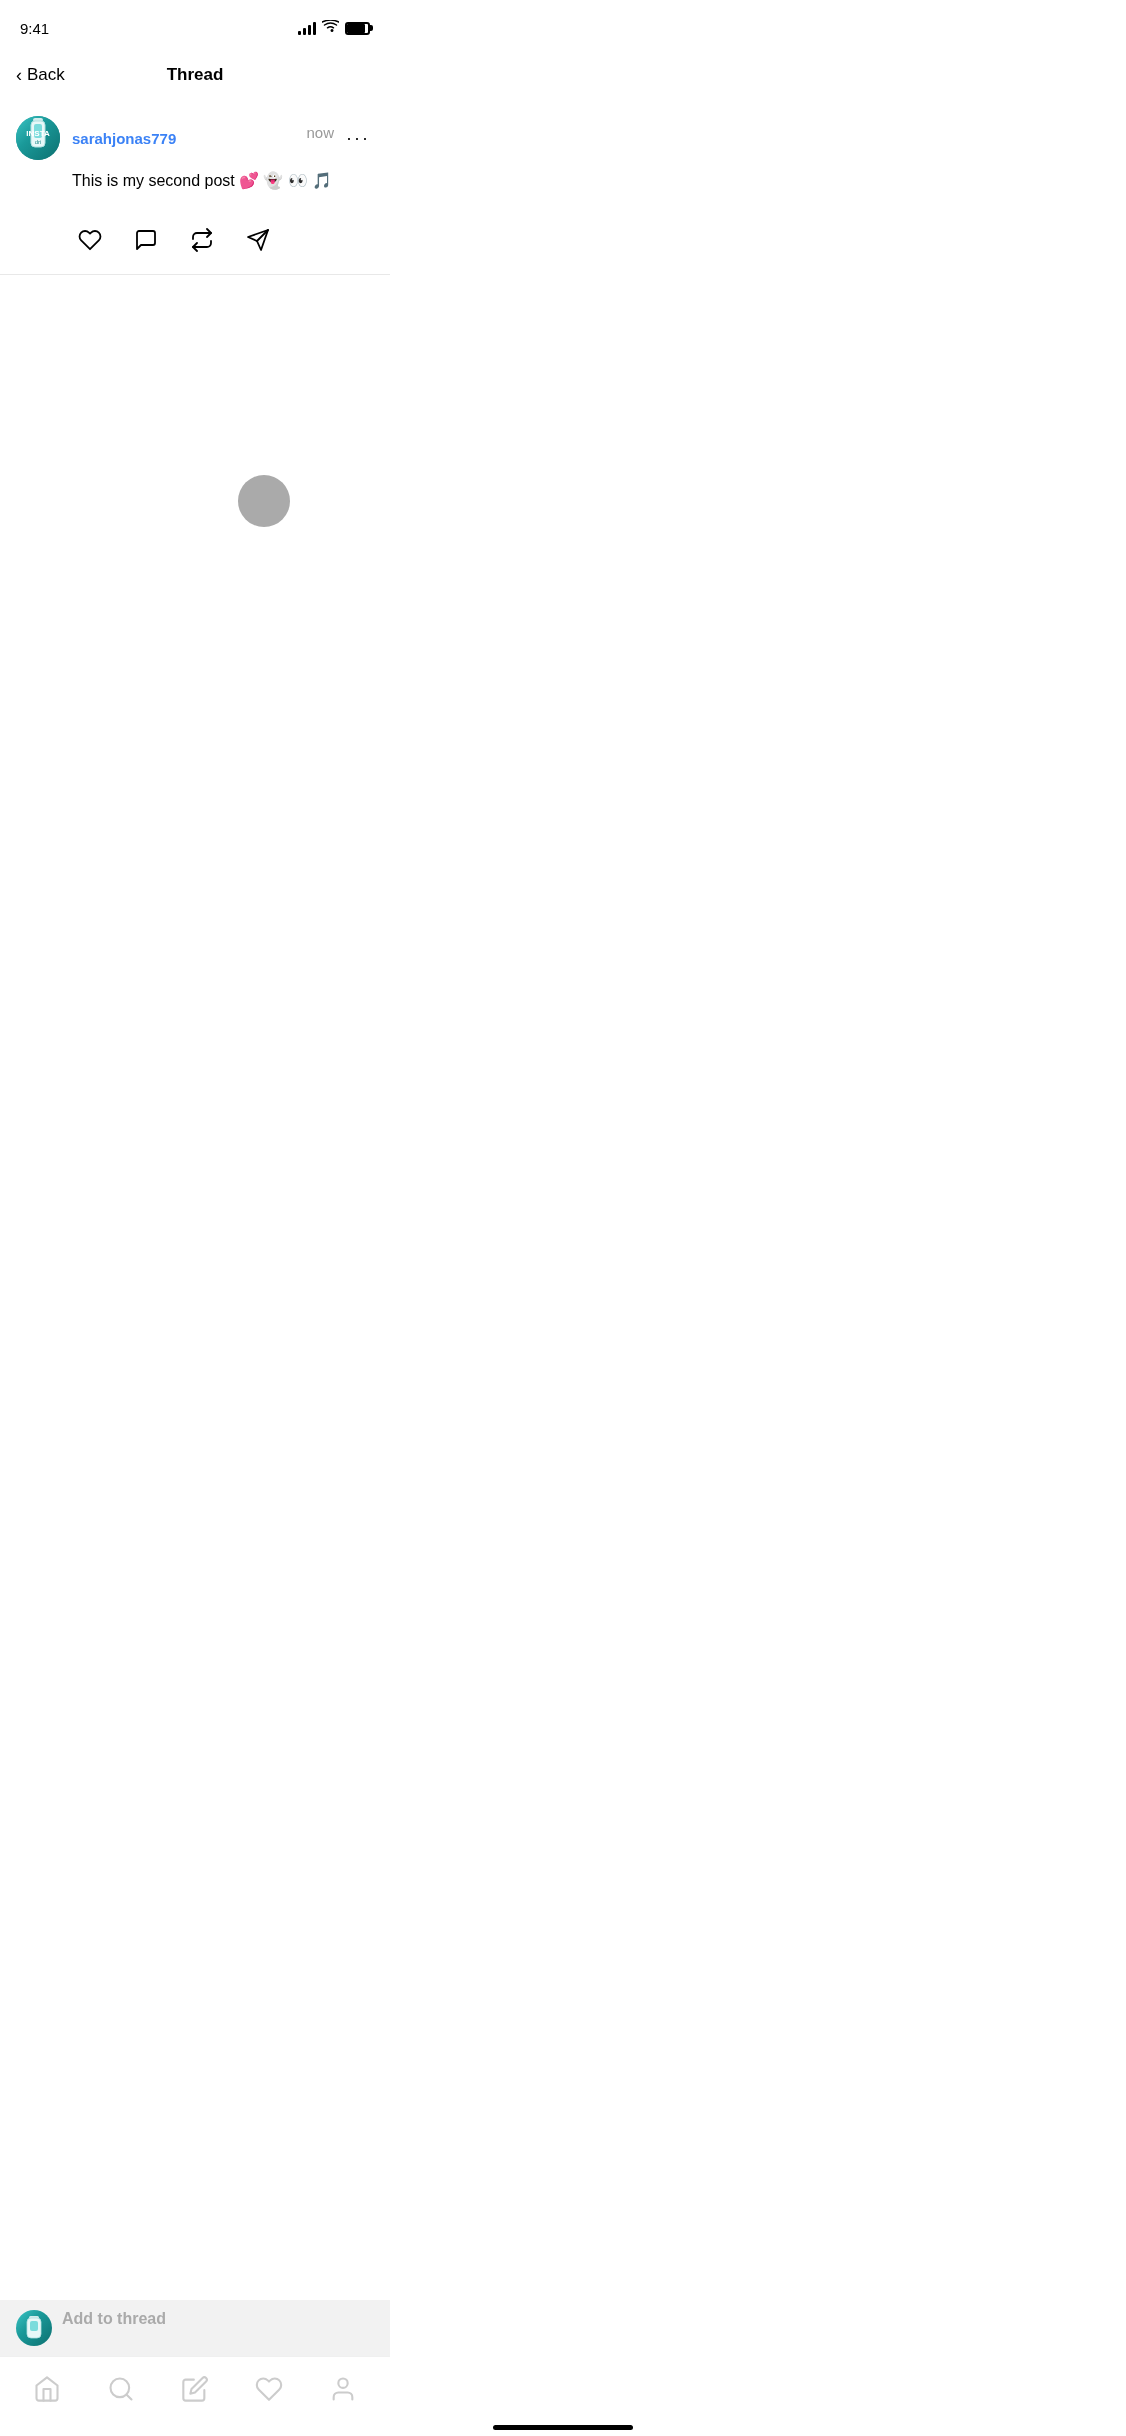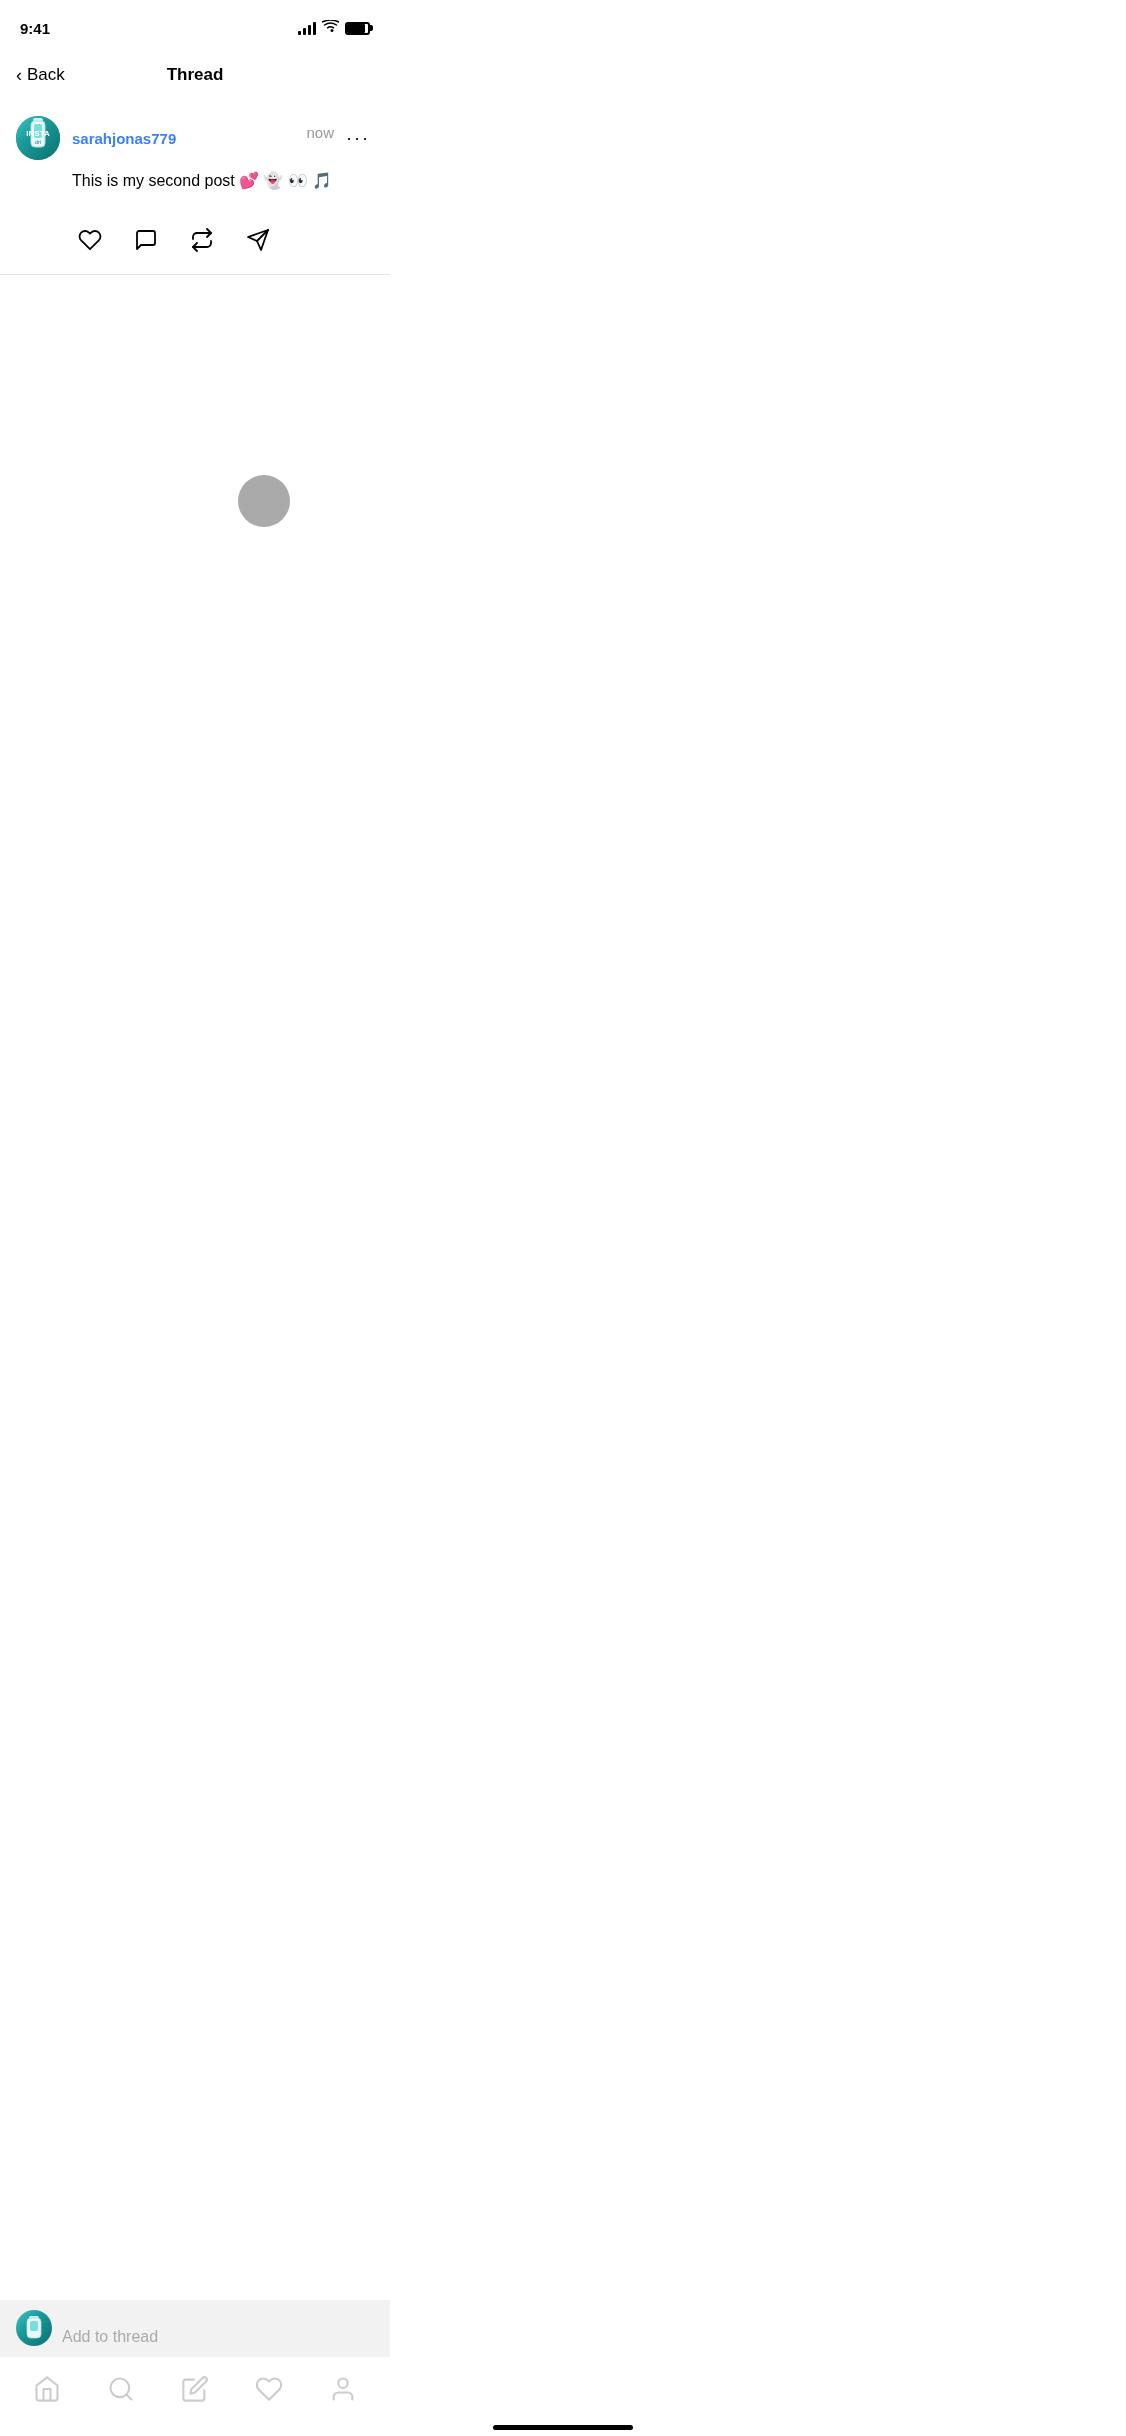--- a/index.html
+++ b/index.html
@@ -23,21 +23,21 @@
     .status-bar {
       display: flex;
       justify-content: space-between;
       align-items: center;
       padding: 14px 20px 8px 20px;
       height: 50px;
     }
 
     .status-time {
       font-size: 15px;
-      font-weight: 700;
+      font-weight: 400;
       color: #000;
     }
 
     .status-icons {
       display: flex;
       align-items: center;
       gap: 6px;
     }
 
     .signal-bars {
@@ -233,22 +233,23 @@
     
     .bottom-input-bar {
       position: fixed;
       bottom: 80px;
       left: 0;
       right: 0;
       width: 390px;
       background: #f2f2f2;
       padding: 10px 16px;
       display: flex;
-      align-items: flex-end;
+      align-items: flex-start;
       gap: 10px;
+      font-weight: bold;
     }
 
     .input-avatar {
       width: 36px;
       height: 36px;
       border-radius: 50%;
       background: linear-gradient(135deg, #3cc5c5 0%, #1a9999 40%, #0d7070 100%);
       flex-shrink: 0;
       display: flex;
       align-items: center;

